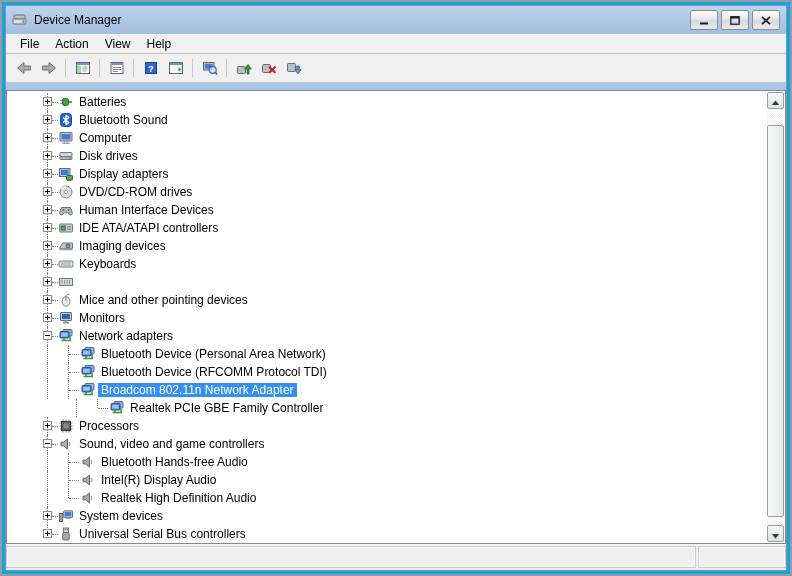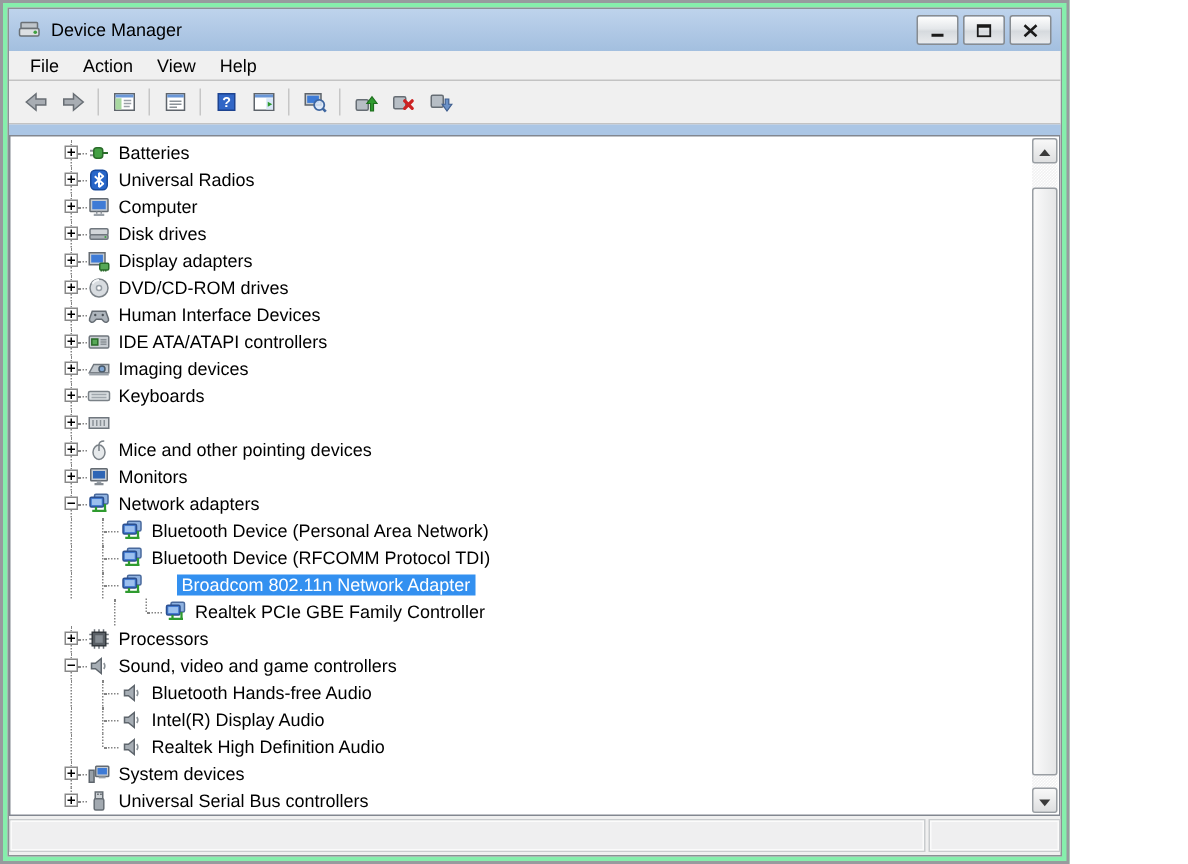--- a/index.html
+++ b/index.html
@@ -1,17 +1,17 @@
 <!DOCTYPE html>
 <html><head>
 <meta charset="utf-8">
 <style>
   html,body{margin:0;padding:0;background:#fff;}
   *{box-sizing:border-box;}
-  .frame{position:relative;width:713px;height:576px;background:#86efac;border:2px solid #979B9E;padding:3px;font-family:"Liberation Sans",sans-serif;}
+  .frame{position:relative;width:792px;height:576px;background:#0ea5e9;border:2px solid #979B9E;padding:3px;font-family:"Liberation Sans",sans-serif;}
   .client{height:100%;background:#F0F0F0;border:1px solid #8C9094;display:flex;flex-direction:column;}
 
   
   .titlebar{height:28px;background:linear-gradient(#BED3EC,#A3BFDF);display:flex;align-items:center;padding:0 6px;flex:none;}
   .app-icon{width:16px;height:16px;margin-right:6px;flex:none;}
   .title{font-size:12px;color:#000;}
   .win-btns{margin-left:auto;display:flex;}
   .wbtn{width:28px;height:20px;margin-left:3px;padding:0;display:flex;align-items:center;justify-content:center;
         background:linear-gradient(#FEFEFE,#E4E7EA 45%,#D6DADE 55%,#E9EBED);border:1px solid #878C91;border-radius:2px;cursor:default;}
 
@@ -33,21 +33,21 @@
   .tree{position:absolute;top:0;left:0;right:17px;bottom:0;overflow:hidden;font-size:12px;}
   .trow{position:absolute;left:0;height:18px;width:100%;}
   .vd{position:absolute;top:0;width:0;border-left:1px dotted #848484;}
   .hd{position:absolute;top:9px;height:0;border-top:1px dotted #848484;}
   .ebox{position:absolute;left:36px;top:4px;width:9px;height:9px;background:#fff;border:1px solid #898989;}
   .ebox::before{content:"";position:absolute;left:1px;right:1px;top:3px;height:1px;background:#000;}
   .ebox.plus::after{content:"";position:absolute;top:1px;bottom:1px;left:3px;width:1px;background:#000;}
   .ticon{position:absolute;top:1px;width:16px;height:16px;}
   .ticon svg{display:block;}
   .tlabel{position:absolute;top:2px;line-height:14px;padding:0 3px;white-space:nowrap;color:#000;}
-  .tlabel.sel{background:#3390F0;color:#fff;margin-left:20px;}
+  .tlabel.sel{background:#3390F0;color:#fff;}
 
   
   .sbar{position:absolute;top:1px;right:1px;bottom:1px;width:17px;
         background:#F1F1F2;
         background-image:linear-gradient(45deg,#fff 25%,transparent 25%,transparent 75%,#fff 75%),linear-gradient(45deg,#fff 25%,transparent 25%,transparent 75%,#fff 75%);
         background-size:2px 2px;background-position:0 0,1px 1px;}
   .sb-btn{position:absolute;left:0;width:17px;height:17px;display:flex;align-items:center;justify-content:center;
           background:linear-gradient(#F8F8F8,#DEDFE0);border:1px solid #999EA3;border-radius:2px;}
   .sb-btn.up{top:0;}
   .sb-btn.down{bottom:0;}
@@ -194,21 +194,21 @@
             <div class="trow" style="top: 20px;">
               <i class="vd" style="left:40px;height:18px"></i>
               <i class="hd" style="left:45px;width:6px"></i>
               <span class="ebox plus"></span>
               <span class="ticon" style="left:51px">
                 <svg width="16" height="16" viewBox="0 0 16 16" xmlns="http://www.w3.org/2000/svg">
                   <rect x="2.5" y="1.5" width="11" height="13" rx="3" fill="#2766C9" stroke="#184A9C"></rect>
                   <path d="M8 3.2v9.6M8 3.2l2.8 2.3L5.2 10.5M8 12.8l2.8-2.3L5.2 5.5" stroke="#fff" stroke-width="1.3" fill="none" stroke-linejoin="round"></path>
                 </svg>
               </span>
-              <span class="tlabel" style="left:69px">Universal Radios</span>
+              <span class="tlabel" style="left:69px">Bluetooth Sound</span>
             </div>
             <div class="trow" style="top: 38px;">
               <i class="vd" style="left:40px;height:18px"></i>
               <i class="hd" style="left:45px;width:6px"></i>
               <span class="ebox plus"></span>
               <span class="ticon" style="left:51px">
                 <svg width="16" height="16" viewBox="0 0 16 16" xmlns="http://www.w3.org/2000/svg">
                   <rect x="2" y="2.5" width="12" height="8.5" rx="0.5" fill="#C6CDD4" stroke="#646B72"></rect>
                   <rect x="3.5" y="4" width="9" height="5.5" fill="#3E7BD6"></rect>
                   <path d="M6.5 11v1.5M9.5 11v1.5" stroke="#8A9197"></path>

